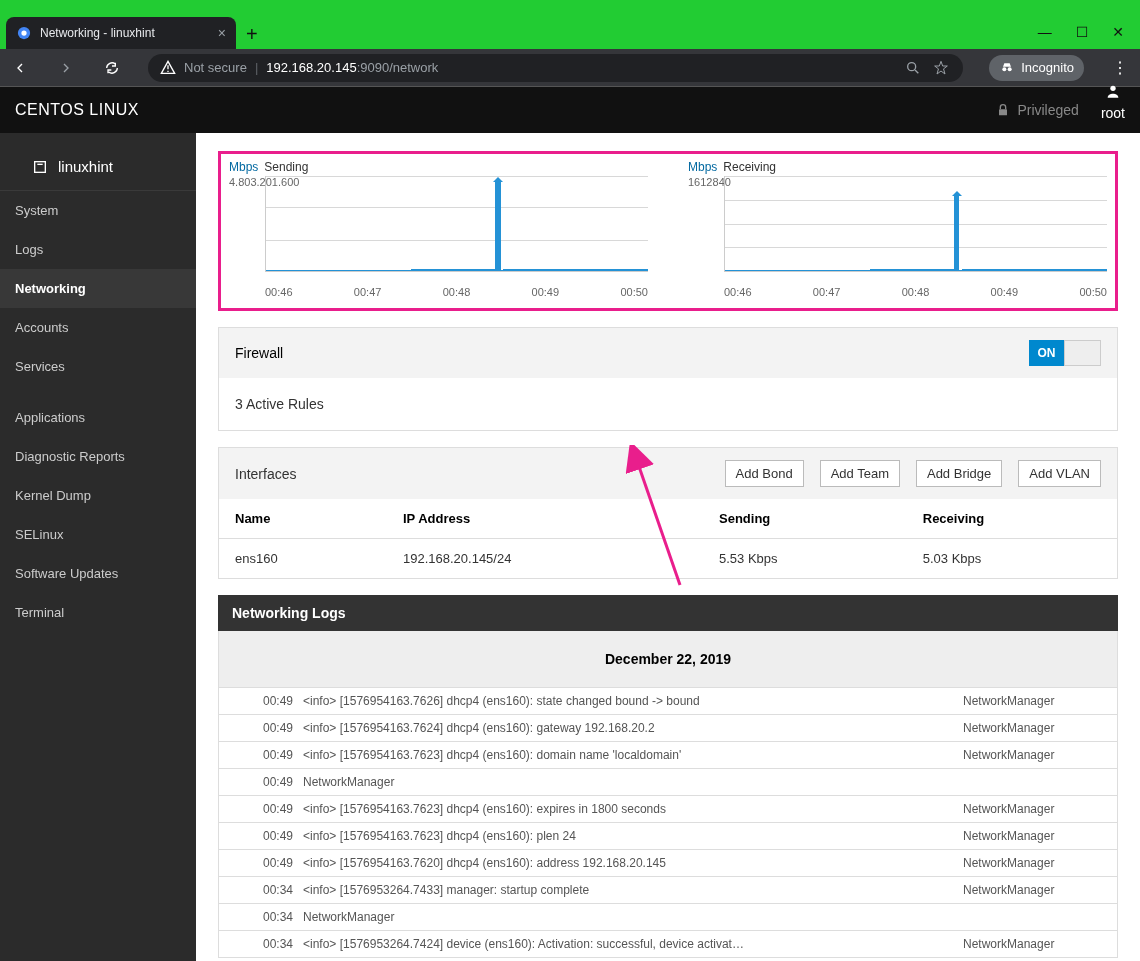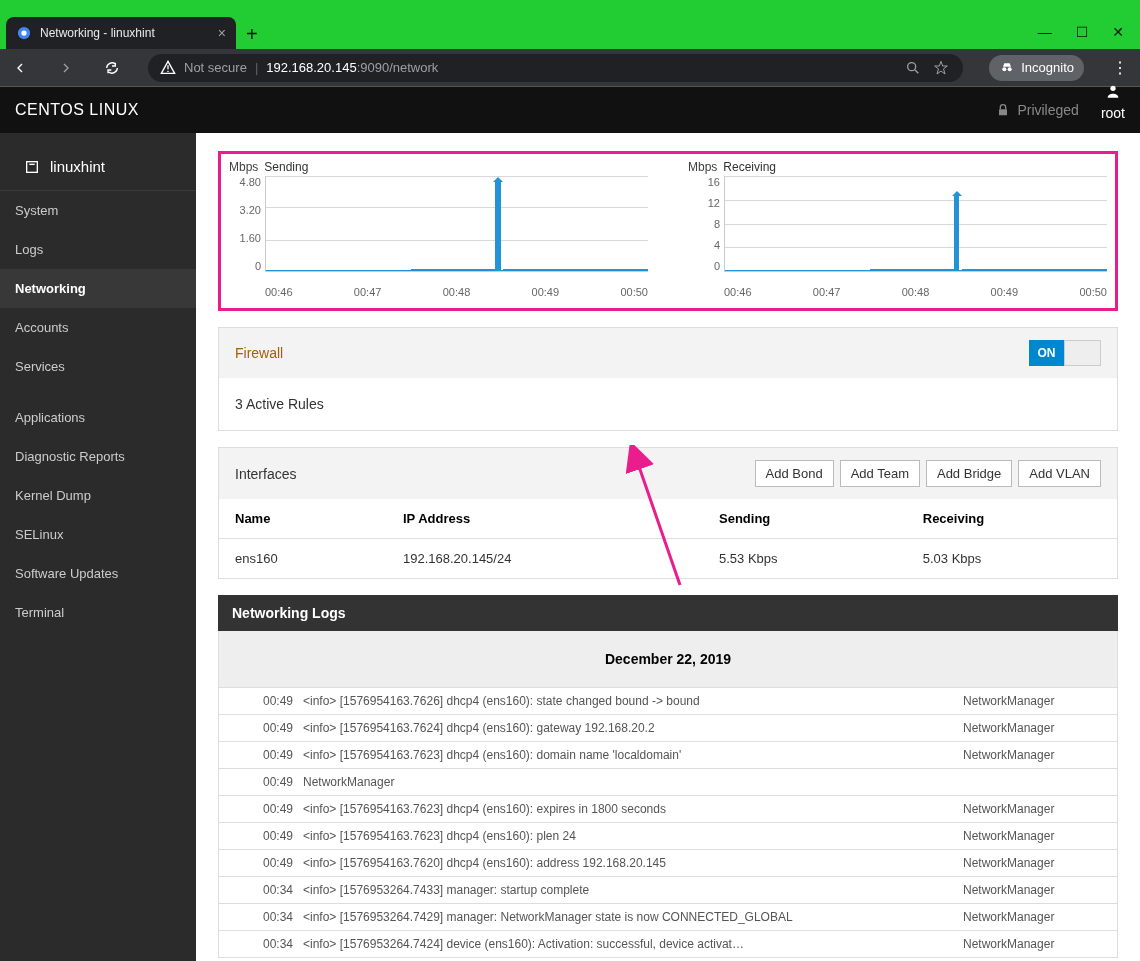--- a/index.html
+++ b/index.html
@@ -28,55 +28,55 @@
   
   
   .cockpit-bar{height:46px;background:#111;display:flex;align-items:center;padding:0 15px;color:#fff;}
   .brand{font-size:16px;letter-spacing:0.5px;}
   .cockpit-right{margin-left:auto;display:flex;align-items:center;gap:22px;color:#888;font-size:14px;}
   .cockpit-right .user{color:#fff;display:flex;align-items:center;gap:6px;flex-direction:column;}
   
   
   .layout{display:flex;height:calc(100% - 133px);}
   .sidebar{width:196px;background:#2b2b2b;color:#ccc;padding-top:15px;font-size:13px;}
-  .host-hdr{display:flex;align-items:center;gap:10px;padding:10px 24px 15px;color:#fff;font-size:15px;border-bottom:1px solid #3a3a3a;}
+  .host-hdr{display:flex;align-items:center;gap:10px;padding:10px 32px 15px;color:#fff;font-size:15px;border-bottom:1px solid #3a3a3a;}
   .nav-item{padding:12px 15px;cursor:pointer;}
   .nav-item.active{background:#383838;color:#fff;font-weight:600;}
   .nav-sep{height:12px;}
   
   .content{flex:1;background:#fff;overflow-y:auto;padding:18px 22px;scrollbar-width:thin;}
   
   
   .charts-wrap{border:3px solid #e91e8c;padding:6px 8px 10px;margin-bottom:16px;display:flex;gap:40px;}
   .chart{flex:1;}
   .chart-title{font-size:12px;color:#333;margin-bottom:2px;display:flex;gap:6px;}
-  .chart-unit{color:#404040;}
+  .chart-unit{color:#0369a1;}
   .chart-box{position:relative;height:110px;display:flex;}
-  .chart-y{width:36px;display:flex;flex-direction:column;justify-content:space-between;text-align:right;font-size:11px;color:#666;padding-right:4px;padding-bottom:14px;}
+  .chart-y{width:36px;display:flex;flex-direction:row;justify-content:space-between;text-align:right;font-size:11px;color:#666;padding-right:4px;padding-bottom:14px;}
   .chart-plot{flex:1;border:1px solid #ccc;border-top:none;border-right:none;position:relative;margin-bottom:14px;}
   .grid-line{position:absolute;left:0;right:0;border-top:1px solid #d8d8d8;}
   .chart-x{display:flex;justify-content:space-between;margin-left:36px;font-size:11px;color:#666;}
   .spike{position:absolute;bottom:0;width:10px;background:#2492d6;}
   .spike::before{content:'';position:absolute;top:-4px;left:50%;transform:translateX(-50%);width:0;height:0;border-left:5px solid transparent;border-right:5px solid transparent;border-bottom:5px solid #2492d6;}
   .baseline{position:absolute;bottom:0;left:0;right:0;height:1px;background:#2492d6;}
   .micro-trail{position:absolute;bottom:0;height:2px;background:#2492d6;}
   
   
   .panel{background:#fff;border:1px solid #ddd;margin-bottom:16px;}
   .panel-hdr{background:#f3f3f3;padding:12px 16px;display:flex;align-items:center;}
-  .fw-link{color:#a16207;font-size:14px;}
+  .fw-link{color:#000000;font-size:14px;}
   .toggle{margin-left:auto;display:flex;width:72px;height:26px;}
   .toggle-on{flex:1;background:#0088ce;color:#fff;font-size:12px;font-weight:bold;display:flex;align-items:center;justify-content:center;}
   .toggle-off{flex:1;background:#eee;border:1px solid #ccc;}
   .panel-body{padding:18px 16px;font-size:14px;color:#333;}
   
   
   .ifc-hdr{display:flex;align-items:center;}
   .ifc-title{font-size:14px;color:#333;}
-  .ifc-buttons{margin-left:auto;display:flex;gap:6px;}
+  .ifc-buttons{margin-left:auto;display:flex;gap:16px;}
   .btn{background:#fff;border:1px solid #bbb;padding:5px 10px;font-size:13px;color:#333;cursor:pointer;}
   table{width:100%;border-collapse:collapse;font-size:13px;}
   th{text-align:left;font-weight:600;padding:12px 16px;border-bottom:1px solid #ddd;}
   td{padding:12px 16px;color:#333;}
   
   
   .logs-hdr{background:#333;color:#fff;padding:10px 14px;font-size:14px;font-weight:600;}
   .logs-date{background:#eee;padding:20px 14px;font-weight:bold;font-size:14px;border:1px solid #ddd;border-top:none;text-align:center;}
   .log-row{display:flex;padding:6px 14px;font-family:Consolas,monospace;font-size:12px;color:#555;border:1px solid #ddd;border-top:none;align-items:center;}
   .log-time{width:70px;padding-left:30px;}
@@ -356,21 +356,20 @@
             <span class="log-msg">&lt;info&gt; [1576954163.7620] dhcp4 (ens160): address 192.168.20.145</span>
             <span class="log-src">NetworkManager</span>
           </div>
           <div class="log-row">
             <span class="log-time">00:34</span>
             <span class="log-msg">&lt;info&gt; [1576953264.7433] manager: startup complete</span>
             <span class="log-src">NetworkManager</span>
           </div>
           <div class="log-row">
             <span class="log-time">00:34</span>
-            <span class="log-msg">&lt;info&gt; [1576953264.7429] manager: NetworkManager state is now CONNECTED_GLOBAL</span>
             <span class="log-src">NetworkManager</span>
           </div>
           <div class="log-row">
             <span class="log-time">00:34</span>
             <span class="log-msg">&lt;info&gt; [1576953264.7424] device (ens160): Activation: successful, device activat…</span>
             <span class="log-src">NetworkManager</span>
           </div>
         </div>
     </div>
   </div>

